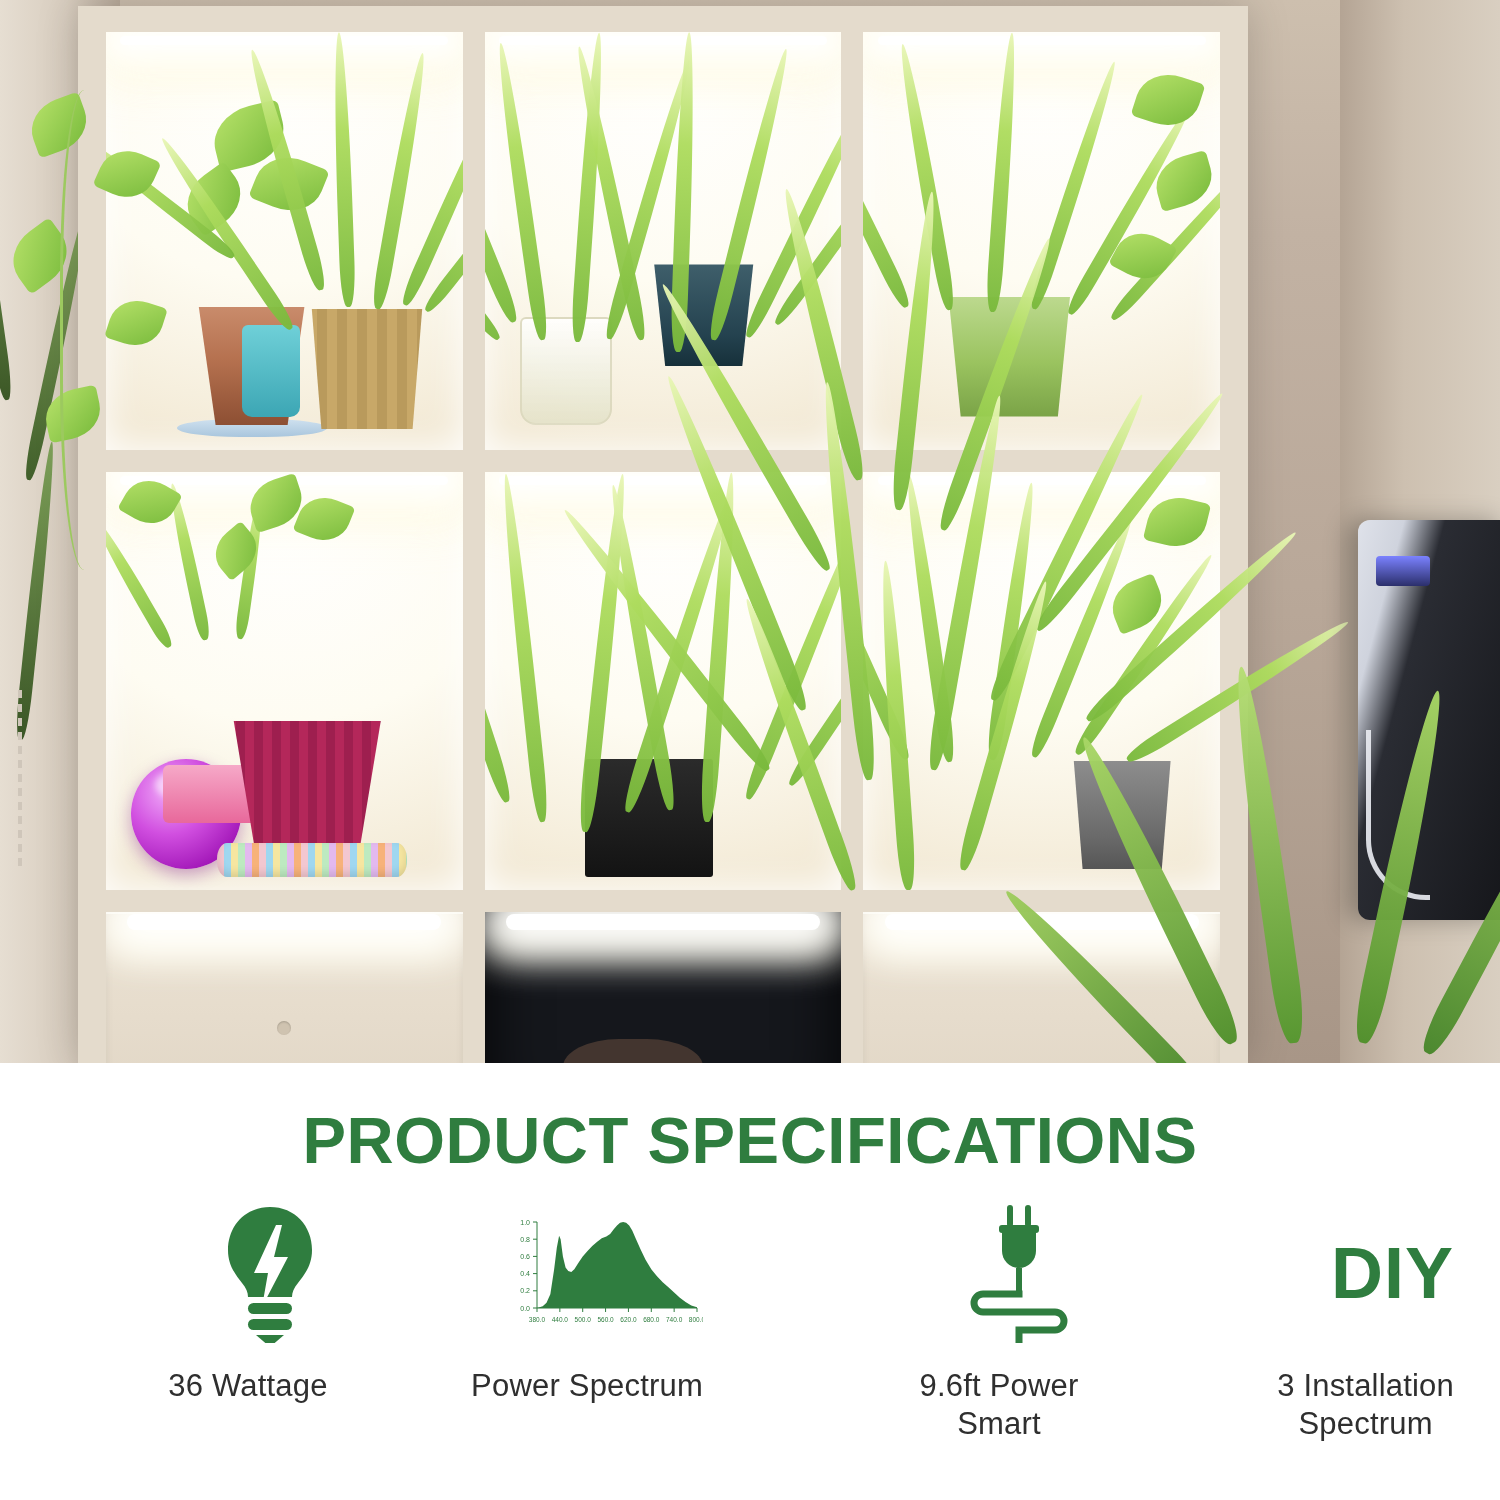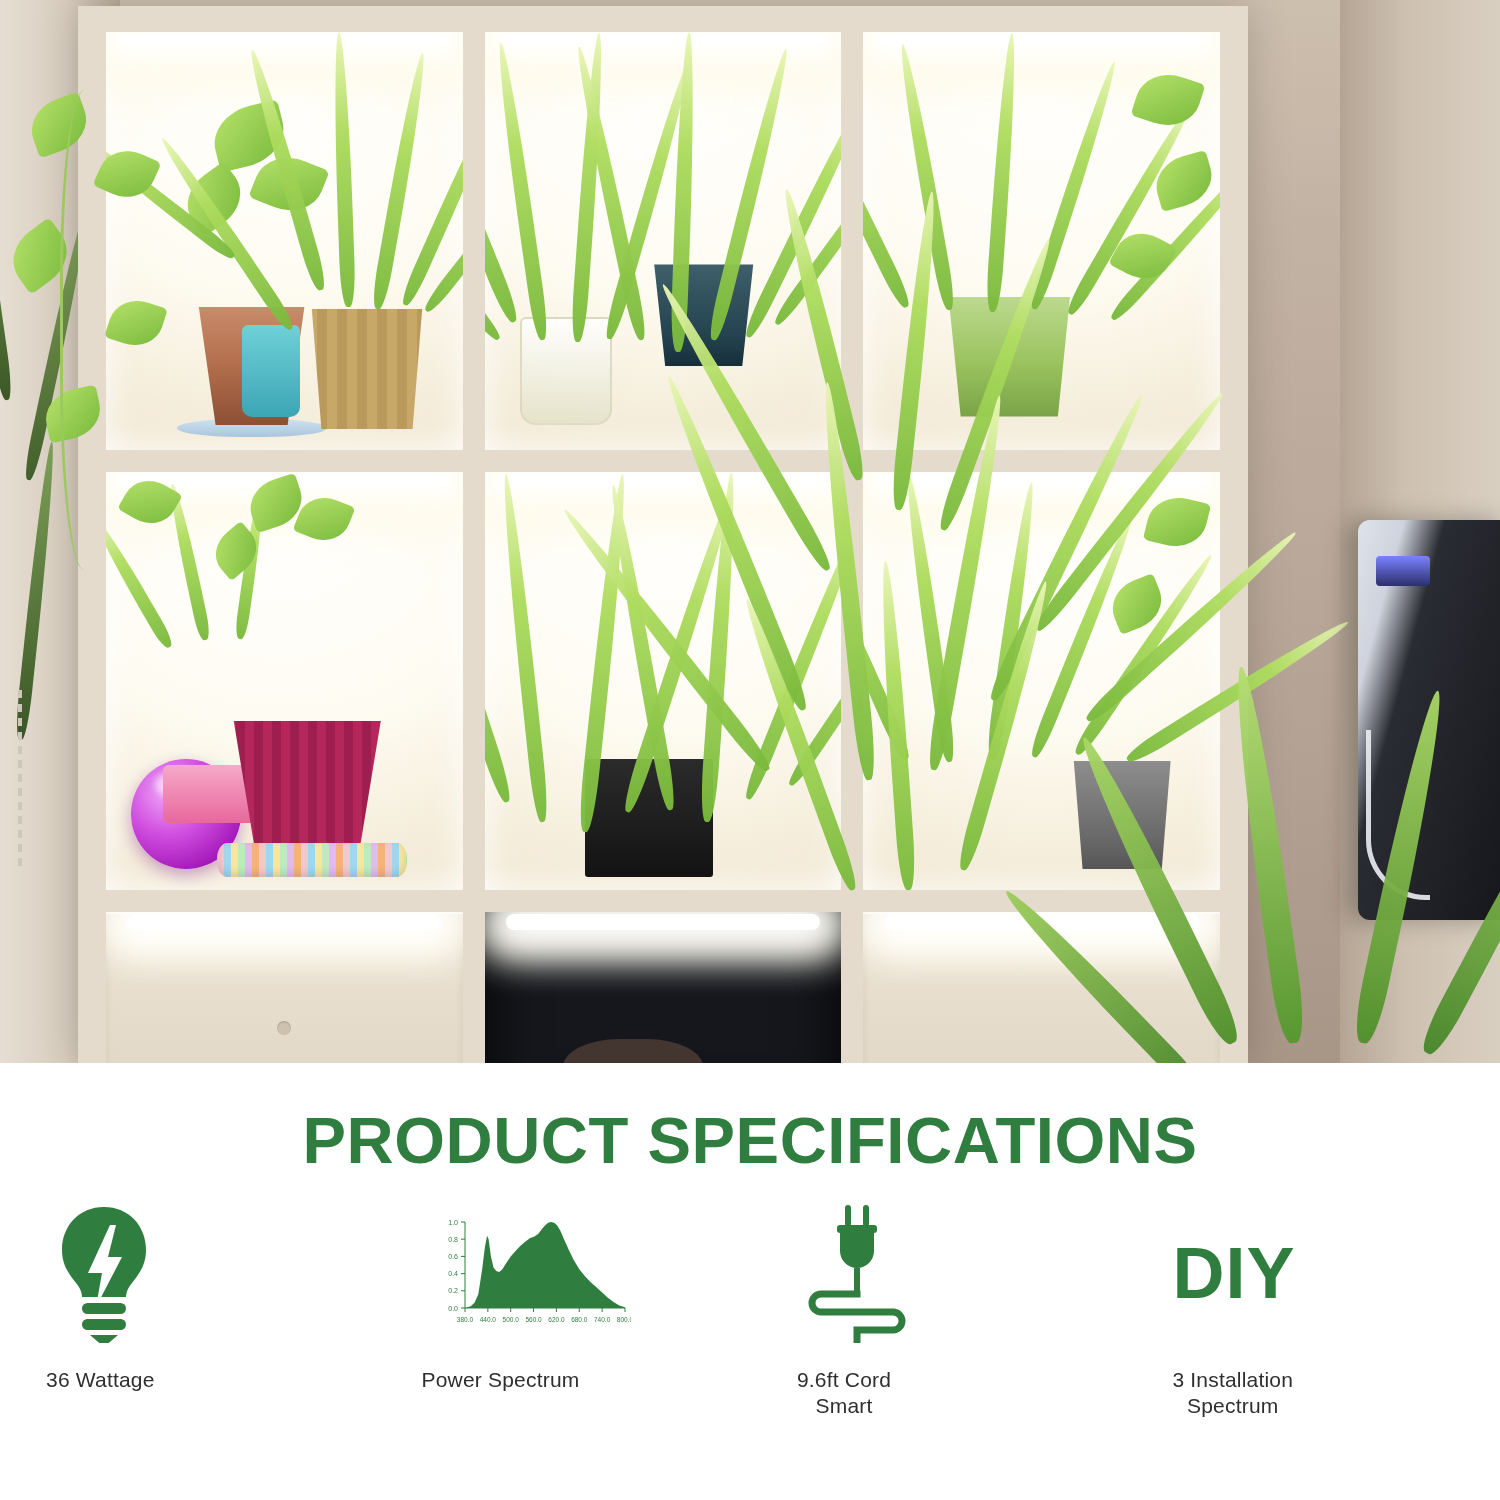--- a/index.html
+++ b/index.html
@@ -231,31 +231,31 @@
   .spec-row {
     display: flex;
     align-items: flex-start;
     justify-content: space-between;
     padding: 30px 46px 0 46px;
   }
   .spec-item {
     width: 20%;
     display: flex;
     flex-direction: column;
-    align-items: flex-start;
+    align-items: flex-end;
   }
   .spec-icon {
     height: 140px;
     display: flex; align-items: center; justify-content: center;
   }
   .spec-label {
     margin-top: 24px;
     text-align: center;
     color: #2f2f2f;
-    font-size: 21px;
+    font-size: 31px;
     line-height: 1.22;
     font-weight: 400;
     font-family: "Liberation Sans", sans-serif;
     letter-spacing: .2px;
   }
   .diy-word {
     color: #2f7d3f;
     font-weight: 800;
     font-size: 72px;
     line-height: 1;
@@ -497,21 +497,21 @@
           <svg width="120" height="140" viewBox="0 0 120 140" aria-hidden="true">
             <rect x="48" y="2" width="6" height="22" rx="3" fill="#2f7d3f"></rect>
             <rect x="66" y="2" width="6" height="22" rx="3" fill="#2f7d3f"></rect>
             <rect x="40" y="22" width="40" height="8" rx="3" fill="#2f7d3f"></rect>
             <path d="M43 30h34v18a17 17 0 0 1-17 17 17 17 0 0 1-17-17V30Z" fill="#2f7d3f"></path>
             <path d="M60 65v26" stroke="#2f7d3f" stroke-width="6" fill="none"></path>
             <path d="M60 91H24a9 9 0 0 0 0 18h72a9 9 0 0 1 0 18H60v13" stroke="#2f7d3f" stroke-width="7" fill="none" stroke-linecap="square"></path>
           </svg>
         </div>
         <div class="spec-label">
-          <div>9.6ft Cord</div>
+          <div>9.6ft Power</div>
           <div>Smart</div>
         </div>
       </div>
 
       <div class="spec-item">
         <div class="spec-icon">
           <div class="diy-word">DIY</div>
         </div>
         <div class="spec-label">
           <div>3 Installation</div>

